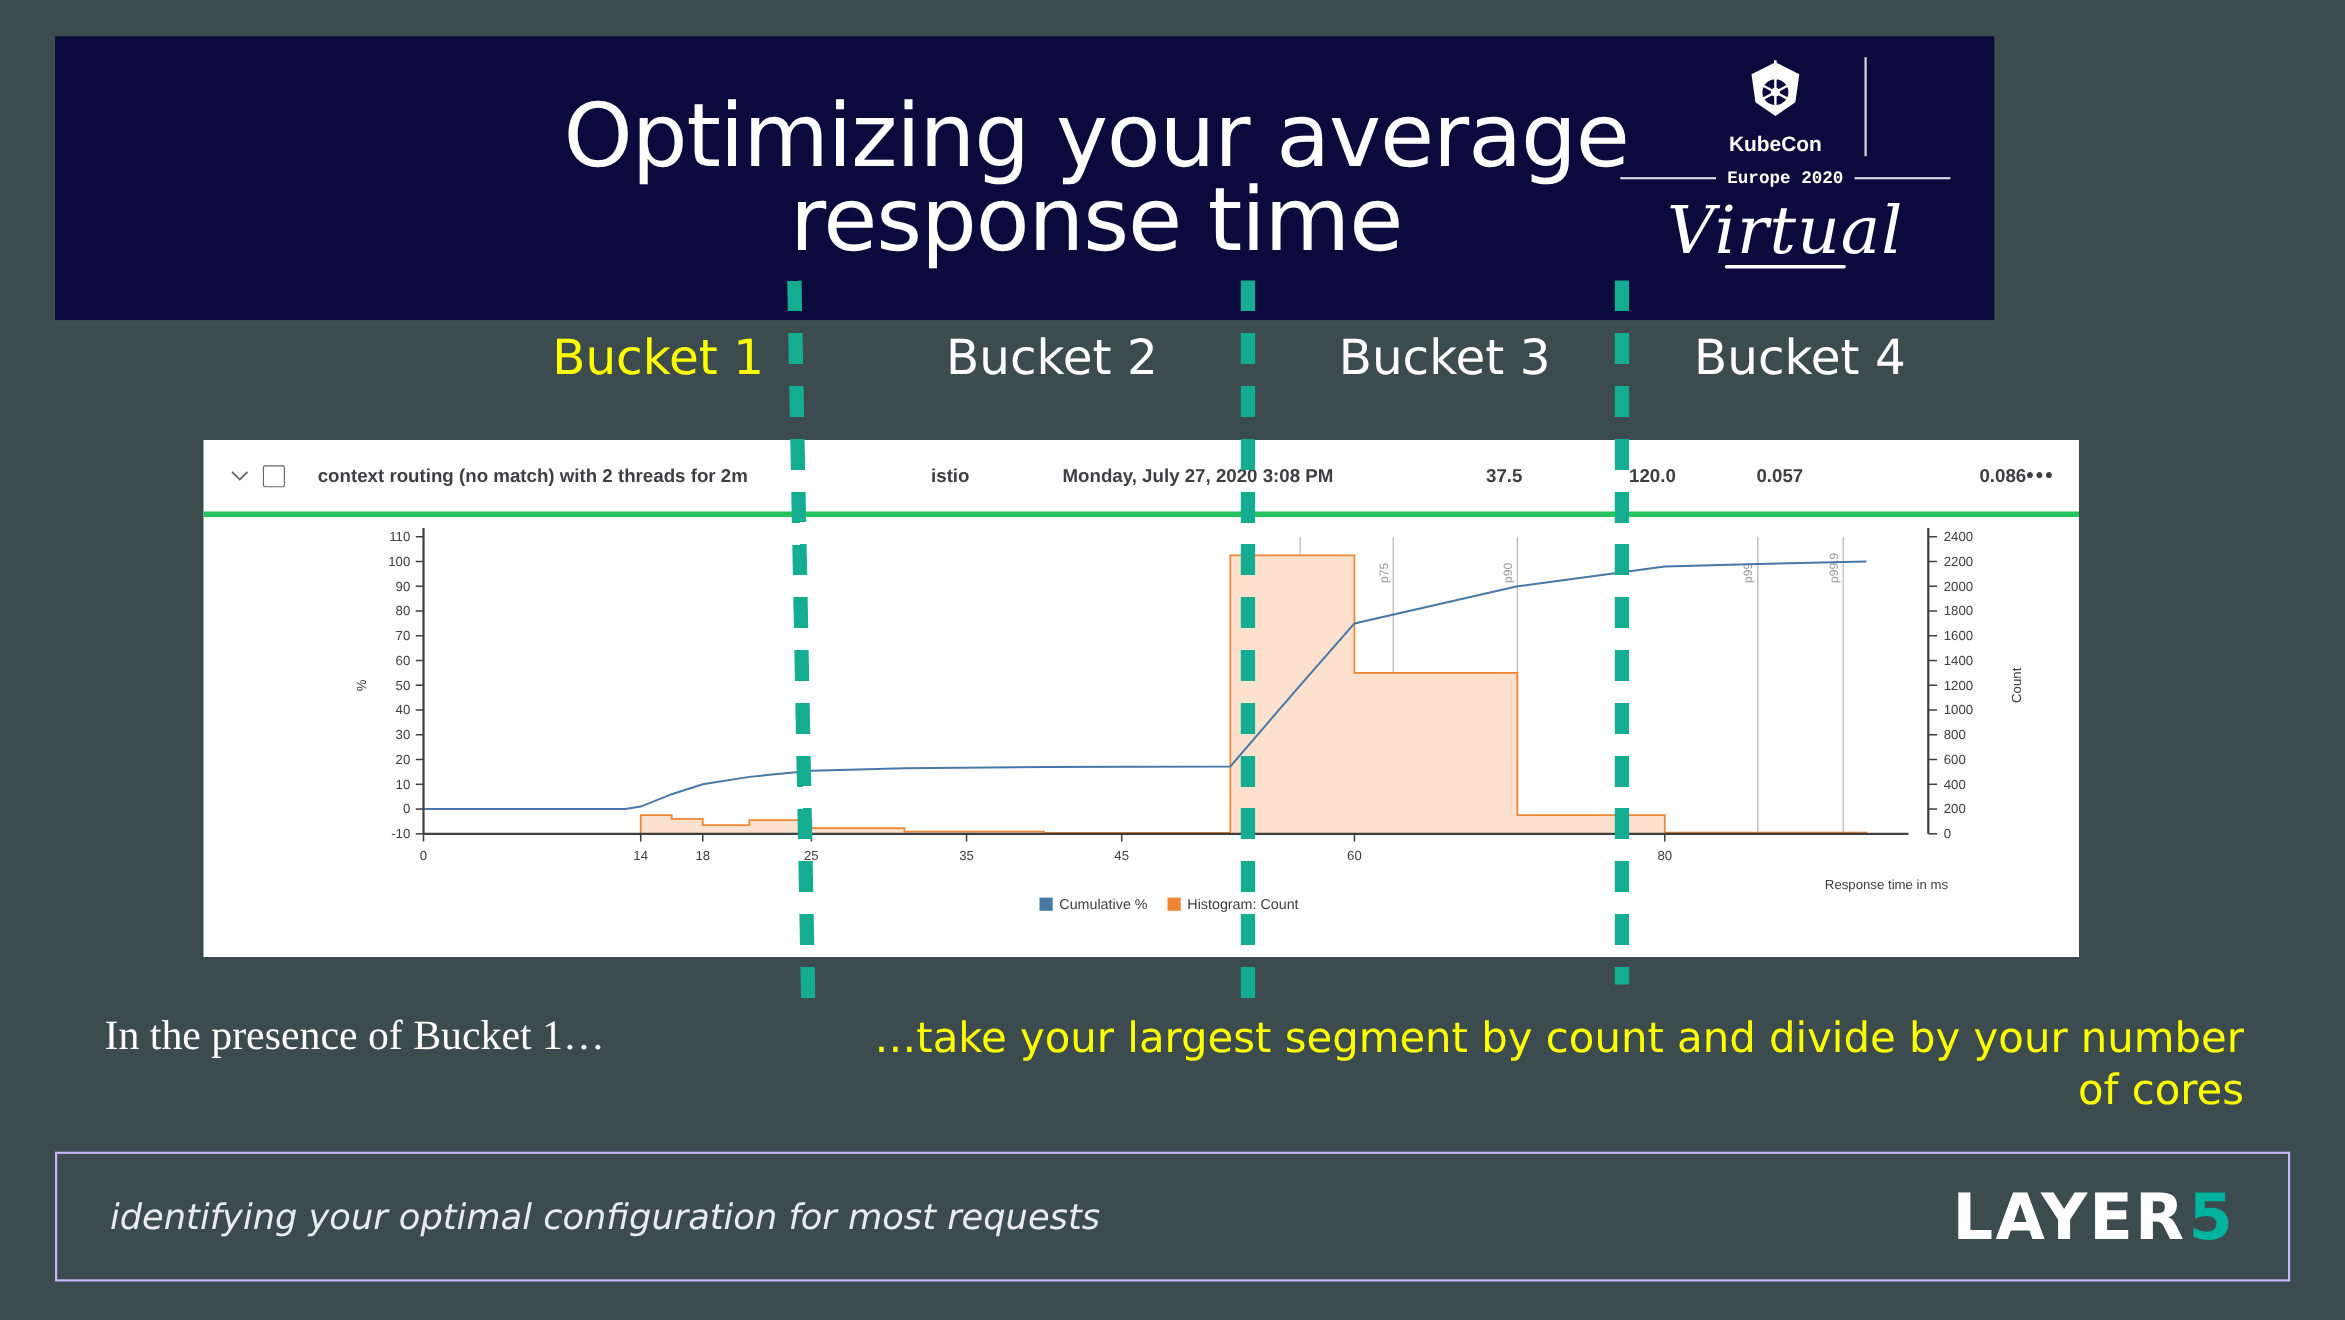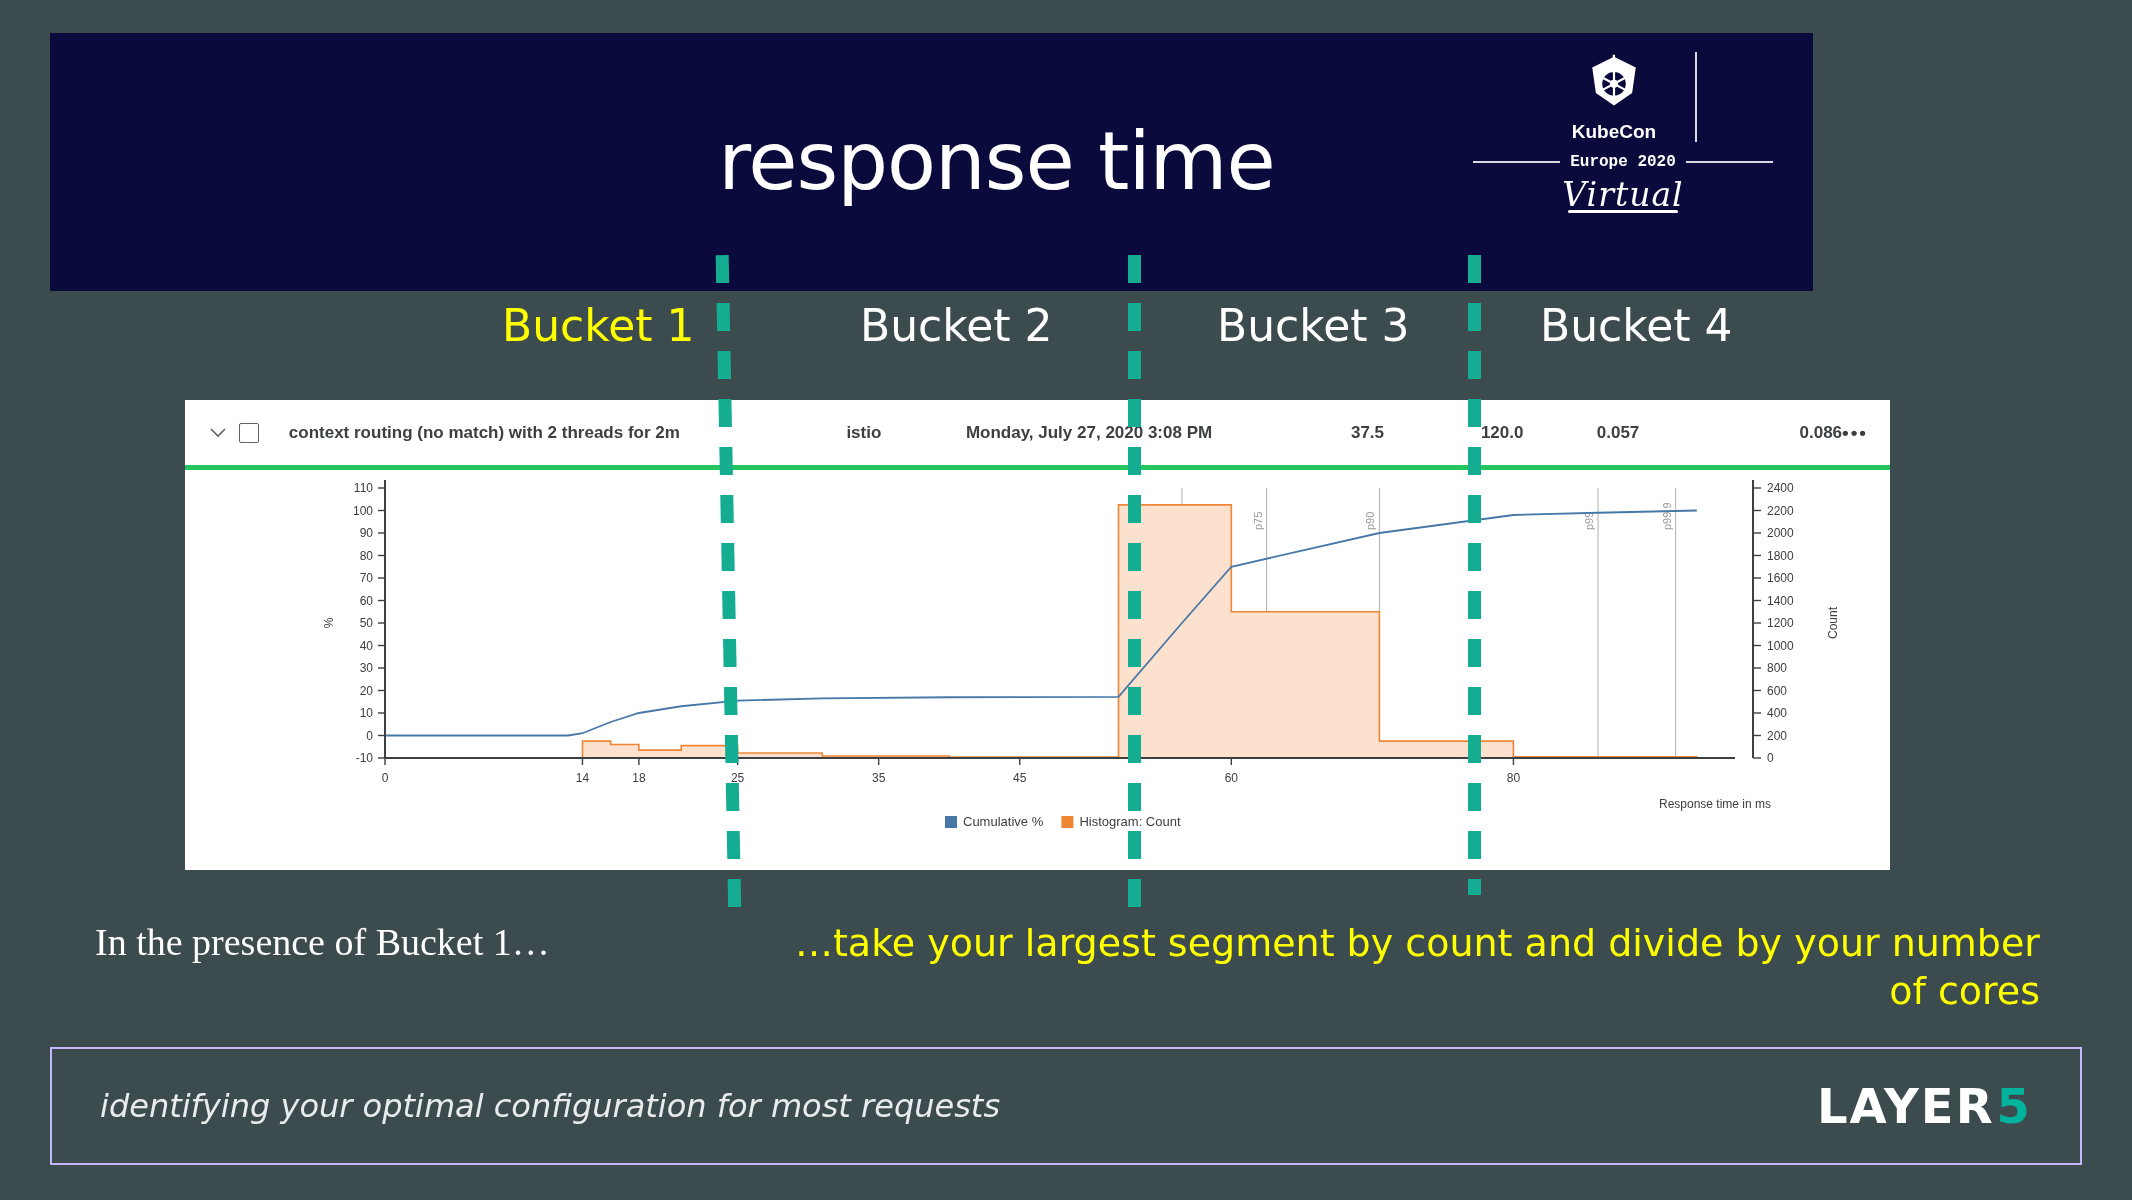--- a/index.html
+++ b/index.html
@@ -54,21 +54,21 @@
   .kc-name { font-size: 19px; font-weight: bold; margin-top: 8px; letter-spacing: 0px; }
   .kc-euro-row {
     display: flex; align-items: center; justify-content: center;
     gap: 10px; margin-top: 10px; font-family: Liberation Mono, monospace;
   }
   .kc-euro-line { height: 2px; background: #ffffff; flex: 1; opacity: .85; }
   .kc-euro { font-size: 16px; font-weight: bold; white-space: nowrap; }
   .kc-virtual {
     font-family: "DejaVu Serif", serif;
     font-style: italic;
-    font-size: 33px;
+    font-size: 60px;
     margin-top: 4px;
     letter-spacing: 1px;
   }
   .kc-virtual-underline {
     width: 110px; height: 3px; background: #fff; margin: -4px auto 0 auto;
     border-radius: 2px;
   }
 
   
   .buckets {
@@ -174,35 +174,36 @@
     color: #e8eced;
     font-style: italic;
     font-size: 32px;
     font-family: "DejaVu Sans", sans-serif;
   }
   .layer5-logo {
     display: flex;
     align-items: center;
     font-family: "DejaVu Sans", sans-serif;
     font-weight: bold;
-    font-size: 48px;
+    font-size: 58px;
     letter-spacing: 2px;
     line-height: 1;
   }
   .l5-word { color: #ffffff; }
   .l5-five {
     color: #00b39f;
     margin-left: 2px;
   }
 </style>
 </head>
 <body>
 
 <div class="title-band">
   <div class="title-text">
+    <span class="title-line">Optimizing your average</span>
     <span class="title-line">response time</span>
   </div>
 
   <div class="kubecon-logo">
     <div class="kc-row">
       <div class="kc-col">
         <div class="kc-mark">
           <svg width="58" height="58" viewBox="0 0 64 64">
             <path d="M32 4 L56 16 L52 44 L32 58 L12 44 L8 16 Z" fill="#ffffff"></path>
             <circle cx="32" cy="34" r="13" fill="#0a0a3c"></circle>

